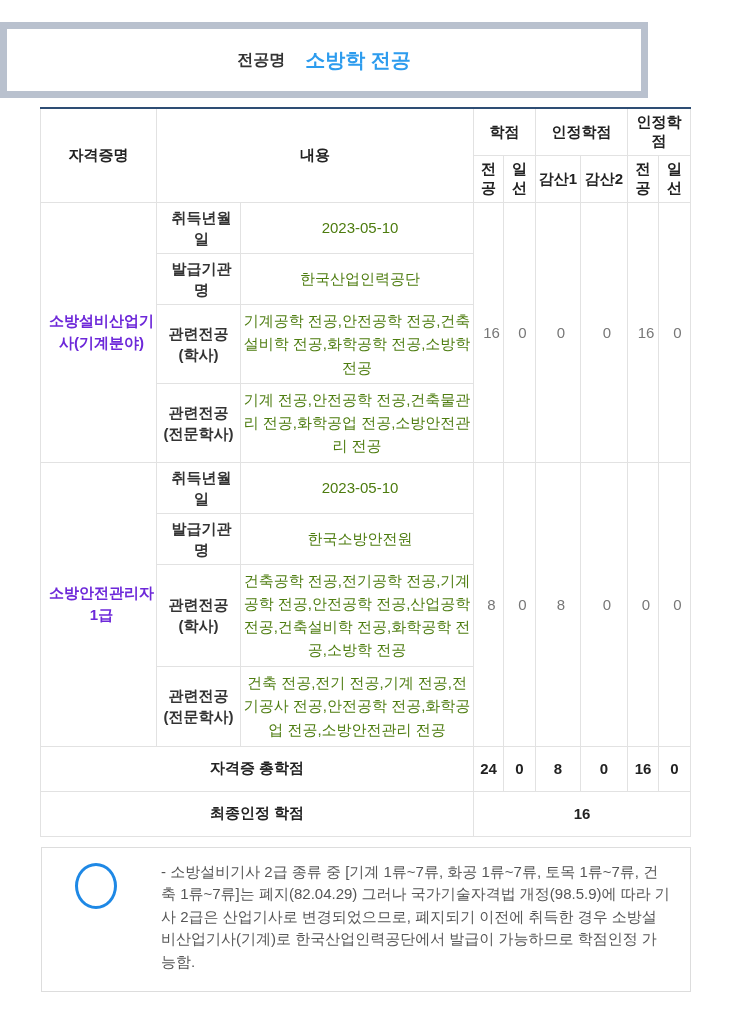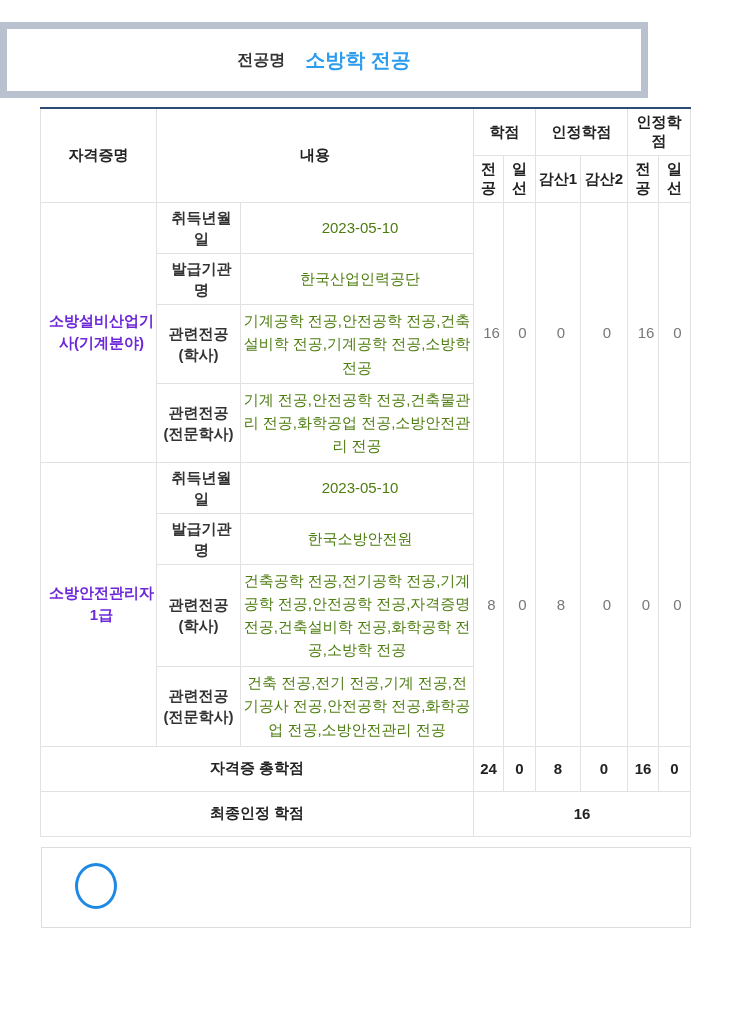--- a/index.html
+++ b/index.html
@@ -155,21 +155,21 @@
         <td class="lbl">
             <span>발급기관명</span>
           </td>
         <td class="val">한국산업인력공단</td>
       </tr>
       <tr class="rh58">
         <td class="lbl">
             <span>관련전공</span>
             <span class="sub">(학사)</span>
           </td>
-        <td class="val">기계공학 전공,안전공학 전공,건축설비학 전공,기계공학 전공,소방학 전공</td>
+        <td class="val">기계공학 전공,안전공학 전공,건축설비학 전공,화학공학 전공,소방학 전공</td>
       </tr>
       <tr class="rh59">
         <td class="lbl">
             <span>관련전공</span>
             <span class="sub">(전문학사)</span>
           </td>
         <td class="val">기계 전공,안전공학 전공,건축물관리 전공,화학공업 전공,소방안전관리 전공</td>
       </tr>
 
       <tr class="rh45">
@@ -189,21 +189,21 @@
         <td class="lbl">
             <span>발급기관명</span>
           </td>
         <td class="val">한국소방안전원</td>
       </tr>
       <tr class="rh86">
         <td class="lbl">
             <span>관련전공</span>
             <span class="sub">(학사)</span>
           </td>
-        <td class="val">건축공학 전공,전기공학 전공,기계공학 전공,안전공학 전공,자격증명 전공,건축설비학 전공,화학공학 전공,소방학 전공</td>
+        <td class="val">건축공학 전공,전기공학 전공,기계공학 전공,안전공학 전공,산업공학 전공,건축설비학 전공,화학공학 전공,소방학 전공</td>
       </tr>
       <tr class="rh80">
         <td class="lbl">
             <span>관련전공</span>
             <span class="sub">(전문학사)</span>
           </td>
         <td class="val">건축 전공,전기 전공,기계 전공,전기공사 전공,안전공학 전공,화학공업 전공,소방안전관리 전공</td>
       </tr>
 
       <tr class="total">
@@ -218,17 +218,18 @@
       <tr class="final">
         <td colspan="3">최종인정 학점</td>
         <td colspan="6">16</td>
       </tr>
     </tbody>
   </table>
 
   <div class="notes">
     <div class="ring"></div>
     <div class="ntext">
+      <p>- 소방설비기사 2급 종류 중 [기계 1류~7류, 화공 1류~7류, 토목 1류~7류, 건축 1류~7류]는 폐지(82.04.29) 그러나 국가기술자격법 개정(98.5.9)에 따라 기사 2급은 산업기사로 변경되었으므로, 폐지되기 이전에 취득한 경우 소방설비산업기사(기계)로 한국산업인력공단에서 발급이 가능하므로 학점인정 가능함.</p>
 
     </div>
   </div>
 
 </div>
 
 </body></html>

